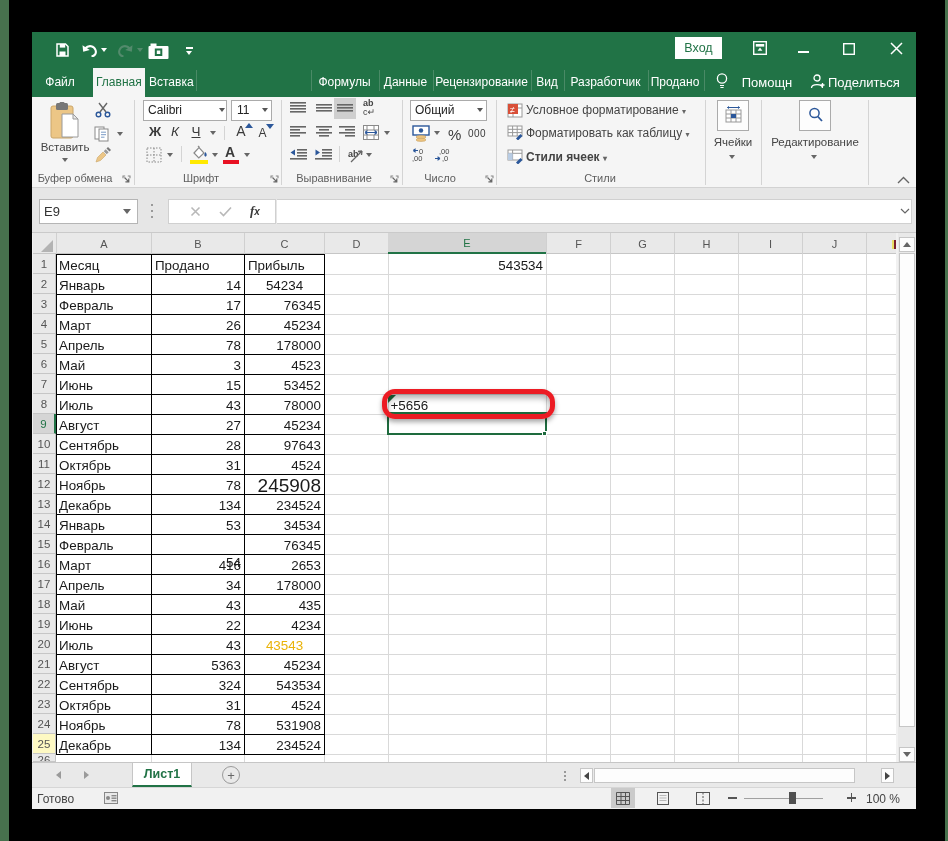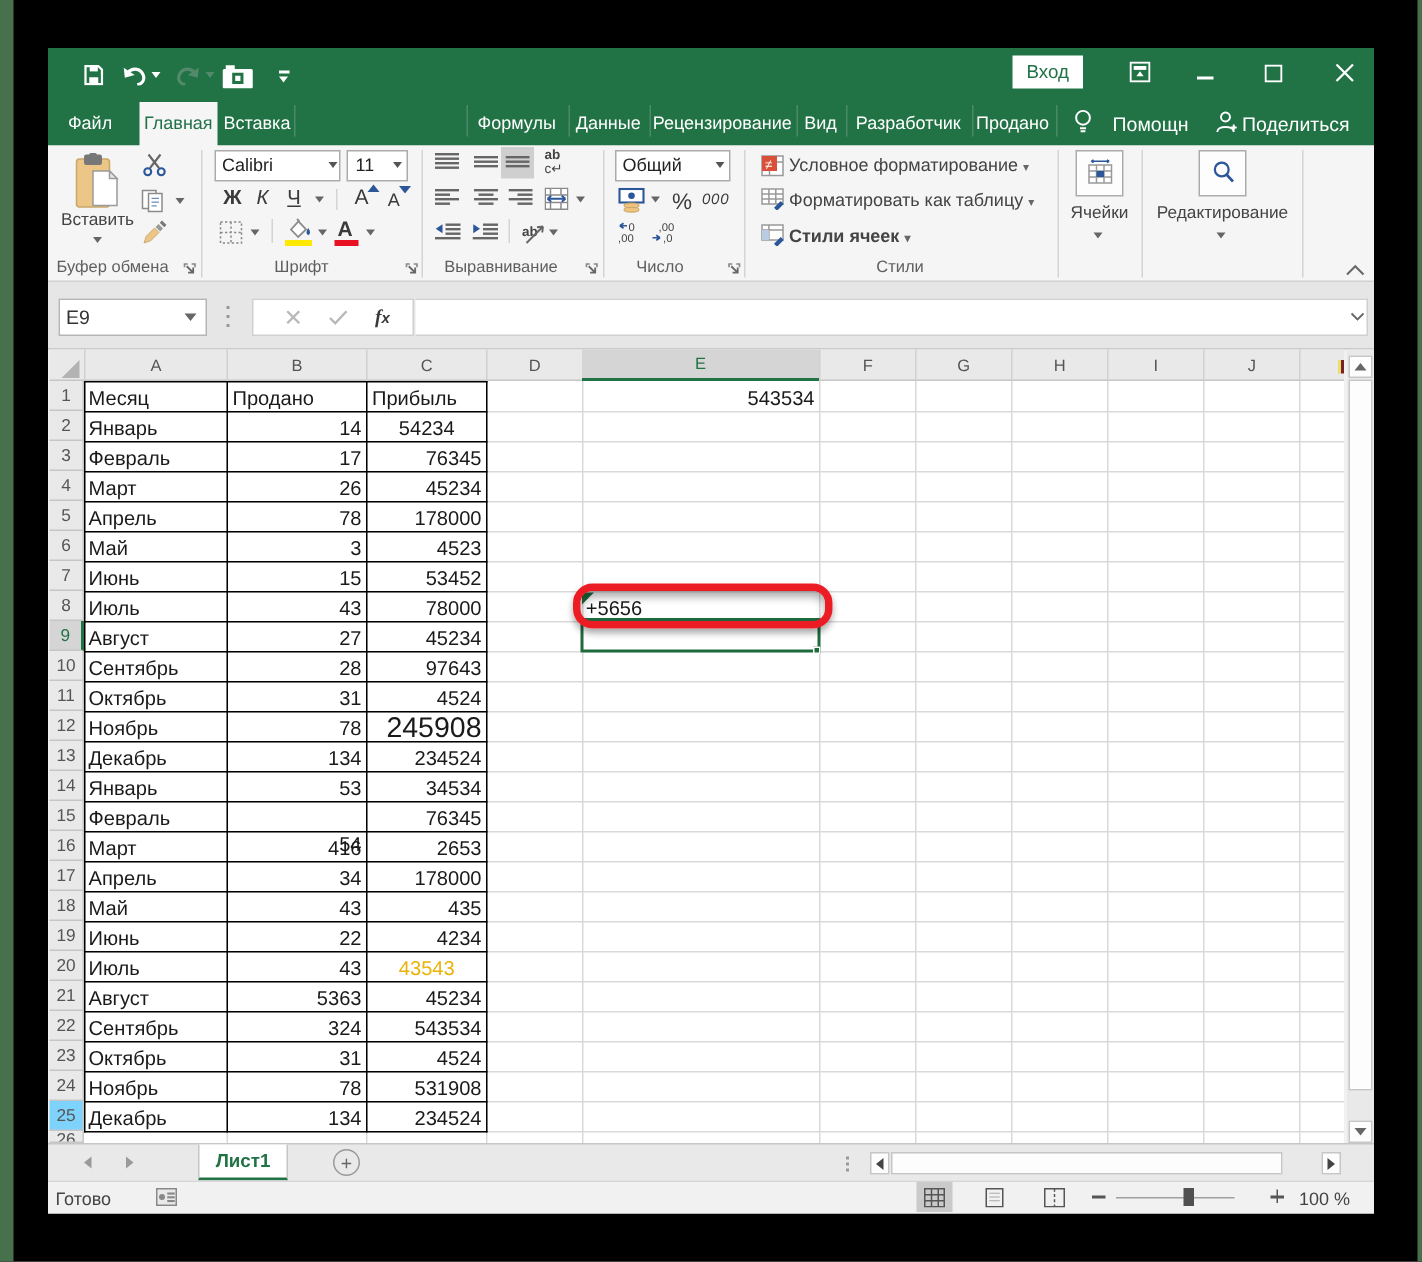--- a/index.html
+++ b/index.html
@@ -217,21 +217,21 @@
 <div class="ab" style="left:410px;top:100px;width:77px;height:21px;background:#fff;border:1px solid #ababab;color:#222;font-size:12px;line-height:19px;padding-left:4px;">Общий</div>
 <div class="ab" style="left:477px;top:108px;width:0;height:0;border-left:3.5px solid transparent;border-right:3.5px solid transparent;border-top:4px solid #555;"></div>
 <svg class="ab" style="left:412px;top:125px" width="18" height="17" viewBox="0 0 18 17">
       <rect x="1" y="1" width="16" height="9" fill="#fff" stroke="#2b579a" stroke-width="1.4"></rect>
       <circle cx="9" cy="5.5" r="2.2" fill="#2b579a"></circle>
       <ellipse cx="9" cy="12" rx="5" ry="1.6" fill="#eec47f" stroke="#caa66a" stroke-width="0.7"></ellipse>
       <ellipse cx="9" cy="14.8" rx="5" ry="1.6" fill="#eec47f" stroke="#caa66a" stroke-width="0.7"></ellipse>
     </svg>
 <div class="ab" style="left:434px;top:131px;width:0;height:0;border-left:3.5px solid transparent;border-right:3.5px solid transparent;border-top:4px solid #666;"></div>
 <div class="ab" style="left:448px;top:126px;width:18px;height:15px;color:#3a3a3a;font-size:15px;">%</div>
-<div class="ab" style="left:468px;top:128px;width:20px;height:12px;color:#3a3a3a;font-size:10px;letter-spacing:0.5px;font-style:italic;">000</div>
+<div class="ab" style="left:468px;top:128px;width:20px;height:12px;color:#3a3a3a;font-size:10px;letter-spacing:0.5px;">000</div>
 <svg class="ab" style="left:412px;top:147px" width="17" height="16" viewBox="0 0 17 16">
       <text x="7" y="7" font-size="7.5" fill="#444">0</text>
       <text x="0" y="14" font-size="7.5" fill="#444">,00</text>
       <path d="M6 3.5 H1.2 M1.2 3.5 l2.5-1.7 M1.2 3.5 l2.5 1.7" stroke="#2b579a" stroke-width="1.1" fill="none"></path>
     </svg>
 <svg class="ab" style="left:434px;top:147px" width="17" height="16" viewBox="0 0 17 16">
       <text x="5" y="7" font-size="7.5" fill="#444">,00</text>
       <text x="8" y="14" font-size="7.5" fill="#444">,0</text>
       <path d="M1 11.5 H6 M6 11.5 l-2.5-1.7 M6 11.5 l-2.5 1.7" stroke="#2b579a" stroke-width="1.1" fill="none"></path>
     </svg>
@@ -327,21 +327,21 @@
 <div class="ab ct" style="left:33px;top:534px;width:23px;height:20px;font-size:11.5px;background:#e9e9e9;color:#555;border-right:1px solid #c6c6c6;border-bottom:1px solid #c6c6c6;">15</div>
 <div class="ab ct" style="left:33px;top:554px;width:23px;height:20px;font-size:11.5px;background:#e9e9e9;color:#555;border-right:1px solid #c6c6c6;border-bottom:1px solid #c6c6c6;">16</div>
 <div class="ab ct" style="left:33px;top:574px;width:23px;height:20px;font-size:11.5px;background:#e9e9e9;color:#555;border-right:1px solid #c6c6c6;border-bottom:1px solid #c6c6c6;">17</div>
 <div class="ab ct" style="left:33px;top:594px;width:23px;height:20px;font-size:11.5px;background:#e9e9e9;color:#555;border-right:1px solid #c6c6c6;border-bottom:1px solid #c6c6c6;">18</div>
 <div class="ab ct" style="left:33px;top:614px;width:23px;height:20px;font-size:11.5px;background:#e9e9e9;color:#555;border-right:1px solid #c6c6c6;border-bottom:1px solid #c6c6c6;">19</div>
 <div class="ab ct" style="left:33px;top:634px;width:23px;height:20px;font-size:11.5px;background:#e9e9e9;color:#555;border-right:1px solid #c6c6c6;border-bottom:1px solid #c6c6c6;">20</div>
 <div class="ab ct" style="left:33px;top:654px;width:23px;height:20px;font-size:11.5px;background:#e9e9e9;color:#555;border-right:1px solid #c6c6c6;border-bottom:1px solid #c6c6c6;">21</div>
 <div class="ab ct" style="left:33px;top:674px;width:23px;height:20px;font-size:11.5px;background:#e9e9e9;color:#555;border-right:1px solid #c6c6c6;border-bottom:1px solid #c6c6c6;">22</div>
 <div class="ab ct" style="left:33px;top:694px;width:23px;height:20px;font-size:11.5px;background:#e9e9e9;color:#555;border-right:1px solid #c6c6c6;border-bottom:1px solid #c6c6c6;">23</div>
 <div class="ab ct" style="left:33px;top:714px;width:23px;height:20px;font-size:11.5px;background:#e9e9e9;color:#555;border-right:1px solid #c6c6c6;border-bottom:1px solid #c6c6c6;">24</div>
-<div class="ab ct" style="left:33px;top:734px;width:23px;height:20px;font-size:11.5px;background:#7dd3fc;color:#555;border-right:1px solid #c6c6c6;border-bottom:1px solid #c6c6c6;">25</div>
+<div class="ab ct" style="left:33px;top:734px;width:23px;height:20px;font-size:11.5px;background:#fef9c3;color:#555;border-right:1px solid #c6c6c6;border-bottom:1px solid #c6c6c6;">25</div>
 <div class="ab ct" style="left:33px;top:754px;width:23px;height:8px;font-size:11.5px;background:#e9e9e9;color:#555;border-right:1px solid #c6c6c6;border-bottom:1px solid #c6c6c6;overflow:hidden;align-items:flex-start;">26</div>
 <div class="ab" style="left:151px;top:254px;width:1px;height:508px;background:#d9d9d9;"></div>
 <div class="ab" style="left:244px;top:254px;width:1px;height:508px;background:#d9d9d9;"></div>
 <div class="ab" style="left:324px;top:254px;width:1px;height:508px;background:#d9d9d9;"></div>
 <div class="ab" style="left:388px;top:254px;width:1px;height:508px;background:#d9d9d9;"></div>
 <div class="ab" style="left:546px;top:254px;width:1px;height:508px;background:#d9d9d9;"></div>
 <div class="ab" style="left:610px;top:254px;width:1px;height:508px;background:#d9d9d9;"></div>
 <div class="ab" style="left:674px;top:254px;width:1px;height:508px;background:#d9d9d9;"></div>
 <div class="ab" style="left:738px;top:254px;width:1px;height:508px;background:#d9d9d9;"></div>
 <div class="ab" style="left:802px;top:254px;width:1px;height:508px;background:#d9d9d9;"></div>

